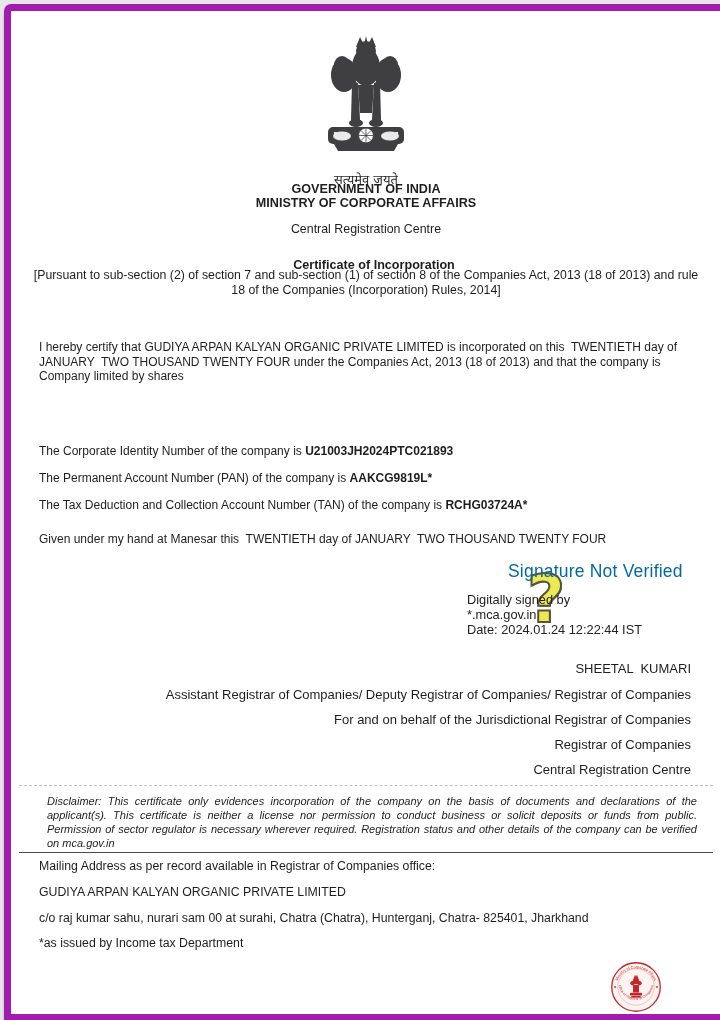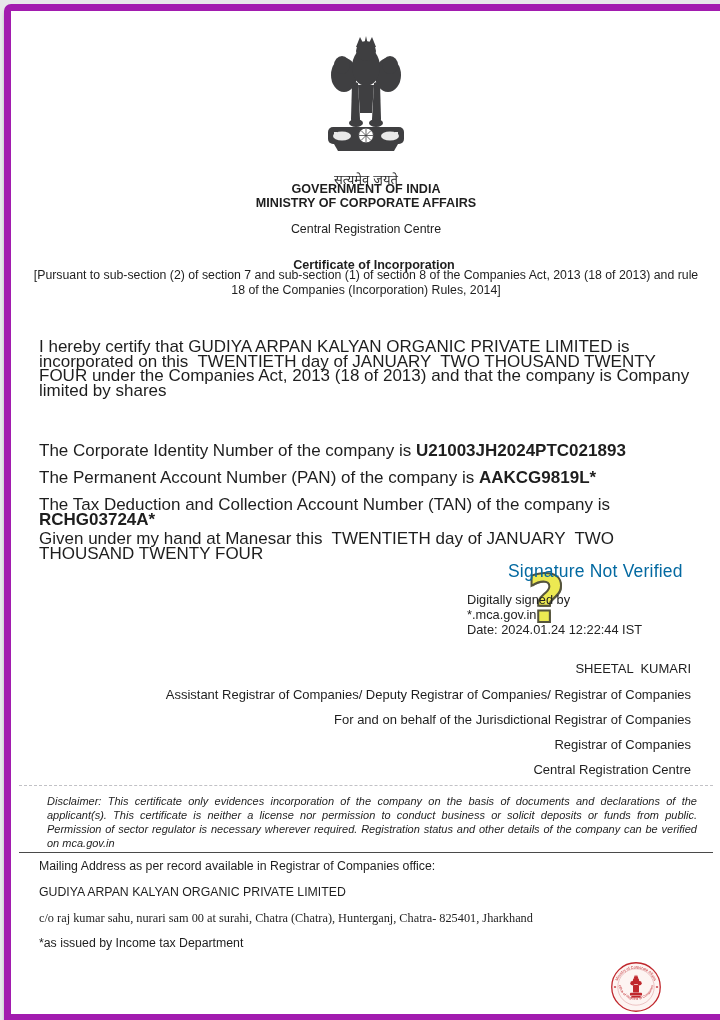--- a/index.html
+++ b/index.html
@@ -18,21 +18,21 @@
     border:7px solid #a21caf;
     border-top-left-radius:7px;
     box-shadow:0 4px 3px rgba(120,120,128,0.45);
   }
   .abs{position:absolute;}
   .centered{left:0;right:0;text-align:center;}
   .emblem-wrap{left:50%;transform:translateX(-50%);top:22px;}
   .hdr-bold{font-weight:bold;font-size:12.6px;line-height:13.8px;}
   .hdr-reg{font-size:12.4px;}
   .pursuant{font-size:12.3px;line-height:14.5px;left:22px;right:22px;}
-  .bodytext{font-size:17px;line-height:14.6px;left:28px;right:26px;white-space:pre-wrap;}
+  .bodytext{font-size:12px;line-height:14.6px;left:28px;right:26px;white-space:pre-wrap;}
   .inline-b{font-weight:bold;}
   .sig-block{left:456px;top:550px;width:250px;}
   .sig-title{font-size:17.5px;color:#0369a1;letter-spacing:0.2px;position:relative;z-index:2;margin-left:41px;}
   .sig-line{font-size:12.8px;line-height:15.2px;color:#222;position:relative;z-index:2;}
   .sig-q{
     position:absolute;left:60px;top:0px;z-index:1;
     font-size:66px;font-weight:bold;
     color:#ece952;
     -webkit-text-stroke:2px #55543c;
     text-shadow:1px 1px 0 #6a6950;
@@ -121,21 +121,21 @@
   <div class="abs right-line" style="top:701px;">For and on behalf of the Jurisdictional Registrar of Companies</div>
   <div class="abs right-line" style="top:726px;">Registrar of Companies</div>
   <div class="abs right-line" style="top:751px;">Central Registration Centre</div>
 
   <div class="abs sep-dashed" style="top:774px;"></div>
   <div class="abs disclaimer" style="top:783px;">Disclaimer: This certificate only evidences incorporation of the company on the basis of documents and declarations of the applicant(s). This certificate is neither a license nor permission to conduct business or solicit deposits or funds from public. Permission of sector regulator is necessary wherever required. Registration status and other details of the company can be verified on mca.gov.in</div>
   <div class="abs sep-solid" style="top:841px;"></div>
 
   <div class="abs mail" style="top:848px;">Mailing Address as per record available in Registrar of Companies office:</div>
   <div class="abs mail" style="top:874px;">GUDIYA ARPAN KALYAN ORGANIC PRIVATE LIMITED</div>
-  <div class="abs mail" style="top:900px;font-family:Liberation Serif, serif;">c/o raj kumar sahu, nurari sam 00 at surahi, Chatra (Chatra), Hunterganj, Chatra- 825401, Jharkhand</div>
+  <div class="abs mail" style="top:900px;">c/o raj kumar sahu, nurari sam 00 at surahi, Chatra (Chatra), Hunterganj, Chatra- 825401, Jharkhand</div>
   <div class="abs mail" style="top:925px;">*as issued by Income tax Department</div>
 
   <div class="abs seal">
     <svg width="58" height="56" viewBox="0 0 60 60">
       <circle cx="30" cy="30" r="26" fill="#fdf4f2" stroke="#c0272d" stroke-width="1.4"></circle>
       <circle cx="30" cy="30" r="19.5" fill="none" stroke="#d98a8d" stroke-width="0.5"></circle>
       <defs>
         <path id="arcTop" d="M 9,31 A 21,21 0 0 1 51,31"></path>
         <path id="arcBot" d="M 11.5,29 A 19,19 0 0 0 48.5,29"></path>
       </defs>

